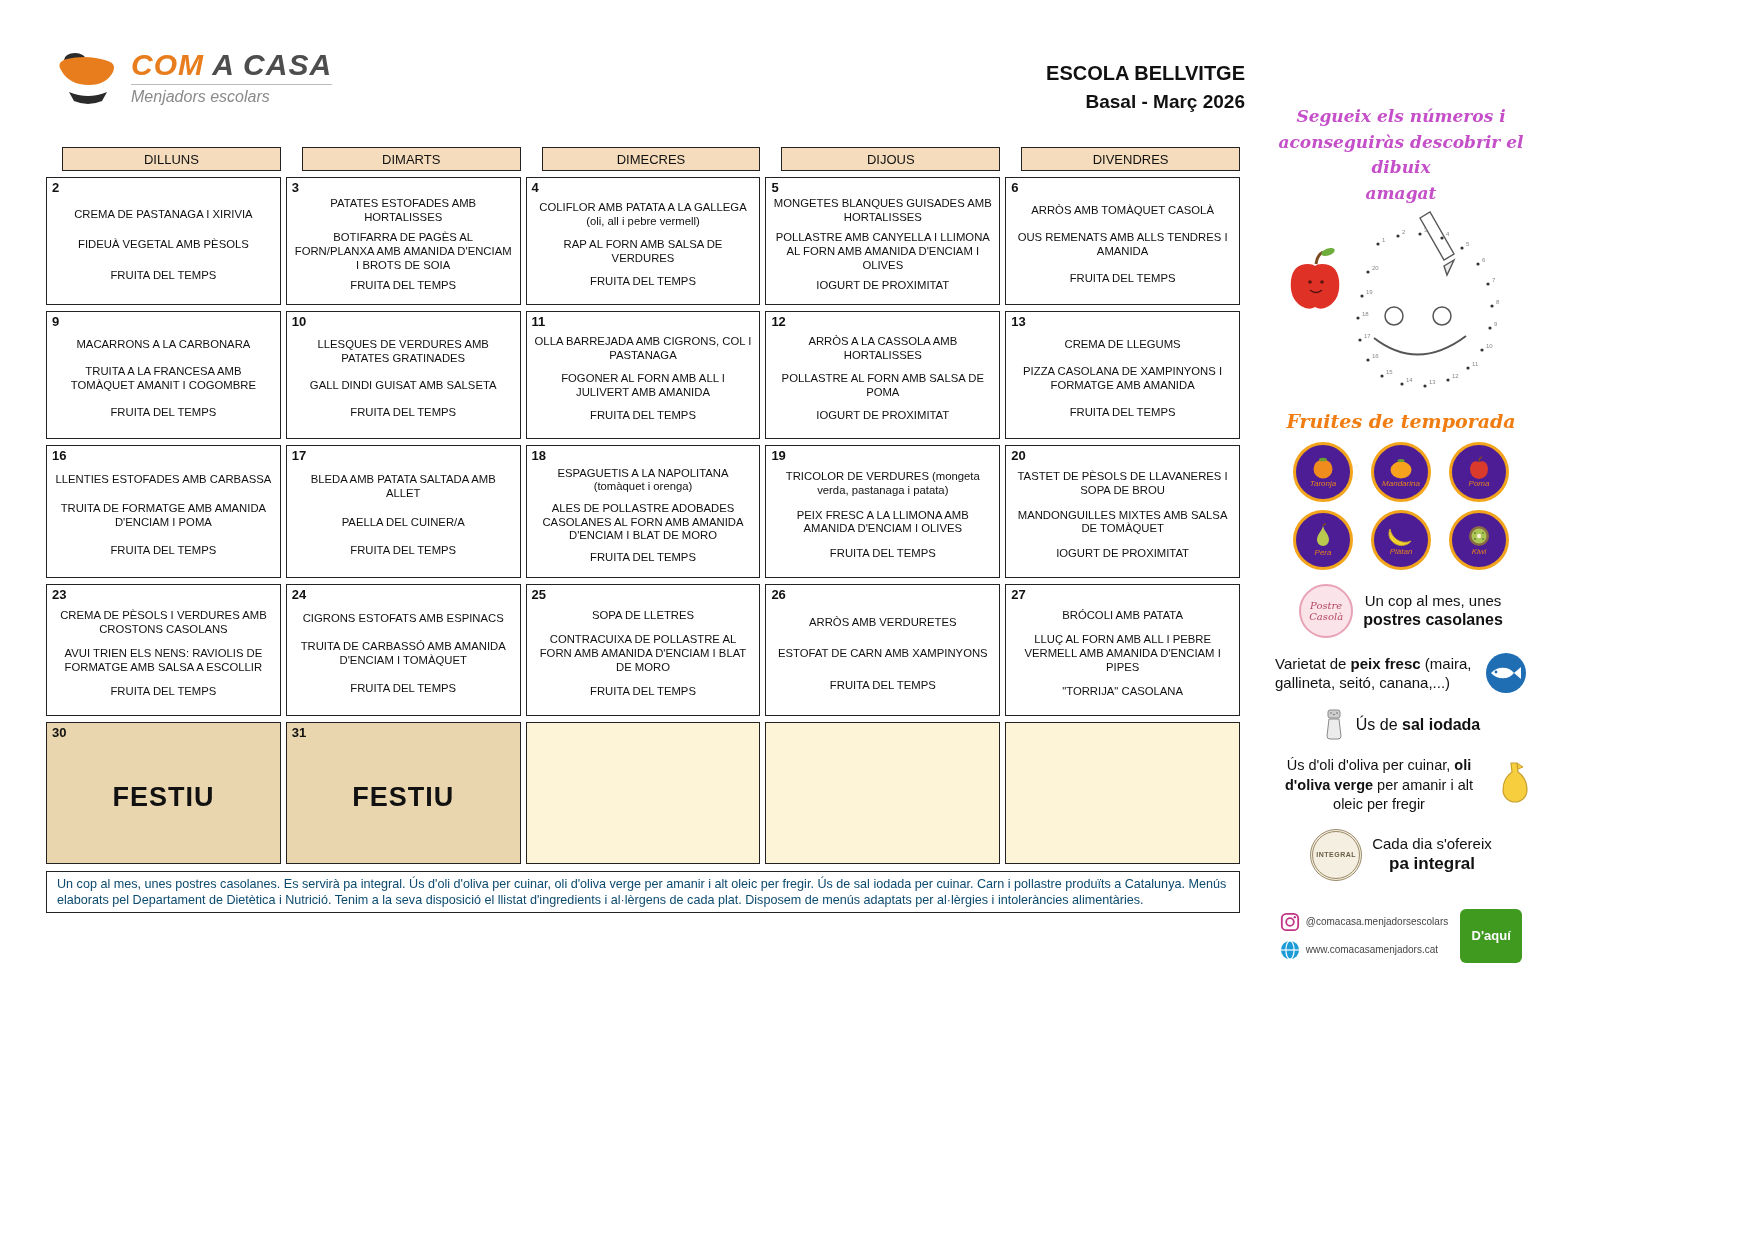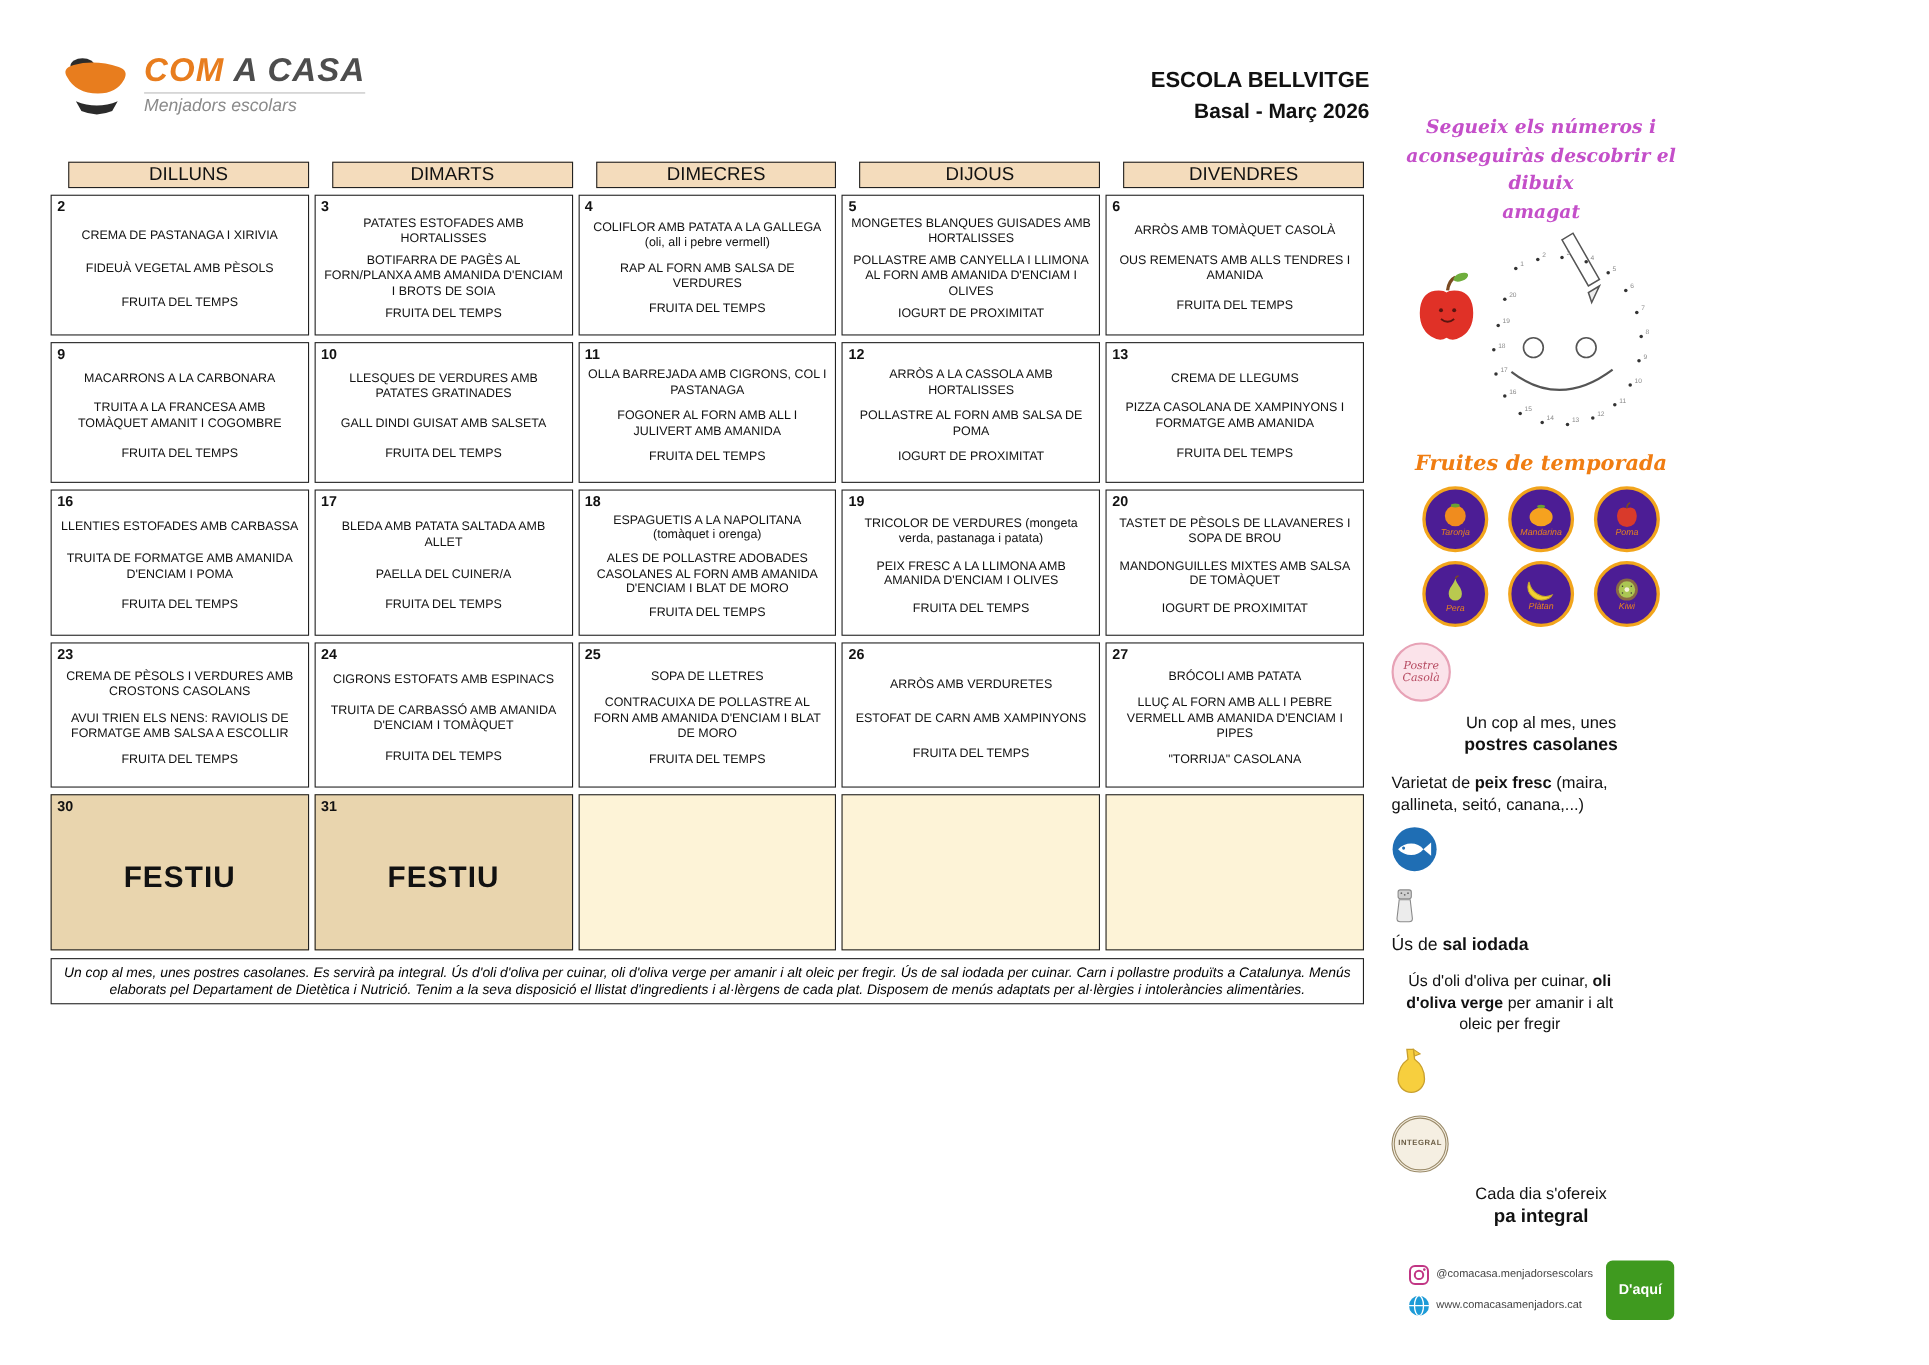--- a/index.html
+++ b/index.html
@@ -18,45 +18,45 @@
   .logo-text .logo-sub{font-size:16px;color:#8a8a8a;margin-top:4px;border-top:1px solid #bbb;padding-top:3px;}
   .school-block{position:absolute;left:800px;top:62px;width:445px;text-align:right;}
   .school-name{font-size:20px;font-weight:bold;}
   .menu-title{font-size:19px;font-weight:bold;margin-top:6px;}
 
   
   .cal-wrap{position:absolute;left:46px;top:147px;width:1194px;}
   .cal-grid{display:grid;grid-template-columns:repeat(5,1fr);
     grid-template-rows:24px 128px 128px 133px 132px 142px;gap:6px 5px;}
   .cal-head{background:var(--header-cell-bg,#f4dcbc);border:1px solid #222;
-    display:flex;align-items:center;justify-content:center;font-size:17px;color:#111;margin-left:16px;}
+    display:flex;align-items:center;justify-content:center;font-size:13px;color:#111;margin-left:16px;}
   .cal-cell{border:1px solid #222;background:#fff;position:relative;
     display:flex;flex-direction:column;justify-content:space-evenly;
     padding:13px 7px 5px;text-align:center;}
   .day-num{position:absolute;top:2px;left:5px;font-weight:bold;font-size:13px;}
   .menu-item{font-size:11.3px;line-height:1.22;color:#111;}
   .cal-cell.festiu{background:var(--festiu-bg,#e9d5ae);justify-content:center;}
   .festiu-label{font-size:27px;font-weight:bold;letter-spacing:1px;}
   .cal-cell.empty{background:var(--empty-bg,#fdf3d7);}
   .footer-note{position:absolute;left:46px;top:871px;width:1172px;border:1px solid #222;
-    font-size:12.6px;line-height:1.28;text-align:center;padding:4px 10px;color:#000000;background:#fff;font-style:italic;}
+    font-size:12.6px;line-height:1.28;padding:4px 10px;color:#0c4a6e;background:#fff;}
 
   
   .sidebar{position:absolute;left:1256px;top:104px;width:290px;display:flex;
     flex-direction:column;align-items:center;}
   .puzzle-title{font-family:"DejaVu Serif",serif;font-style:italic;color:var(--purple,#c44fc9);
     font-size:17px;text-align:center;line-height:1.5;font-weight:bold;}
   .puzzle-svg{margin-top:4px;}
   .fruits-title{font-family:"DejaVu Serif",serif;font-style:italic;font-weight:bold;
     color:#f07d12;font-size:19px;margin-top:8px;}
   .fruit-grid{display:grid;grid-template-columns:repeat(3,1fr);gap:8px 18px;margin-top:10px;}
   .fruit-circle{width:54px;height:54px;border-radius:50%;border:3px solid #f2a51c;
     background:#4c1d95;display:flex;flex-direction:column;align-items:center;justify-content:center;}
   .fruit-name{font-size:8px;font-style:italic;color:#e8821e;margin-top:-1px;}
-  .row{display:flex;gap:10px;margin-top:14px;width:272px;justify-content:center;flex-direction:column;}
+  .row{display:flex;align-items:center;gap:10px;margin-top:14px;width:272px;justify-content:center;}
   .postre-badge{width:50px;height:50px;border-radius:50%;background:#fbe3ea;border:2px solid #e7a2b6;
     display:flex;flex-direction:column;align-items:center;justify-content:center;
     font-family:"DejaVu Serif",serif;font-style:italic;font-size:10px;color:#b5485f;flex:0 0 auto;}
   .postres-text{text-align:center;font-size:15px;line-height:1.3;}
   .postres-text .b{font-weight:bold;font-size:16px;}
   .peix-text{font-size:15px;line-height:1.3;text-align:left;width:200px;}
   .sal-text{font-size:16px;}
   .oli-text{font-size:14.5px;line-height:1.35;text-align:center;width:215px;}
   .pa-badge{width:46px;height:46px;border-radius:50%;border:3px double #9a8a68;background:#f5efe2;
     display:flex;align-items:center;justify-content:center;font-size:7px;font-weight:bold;

